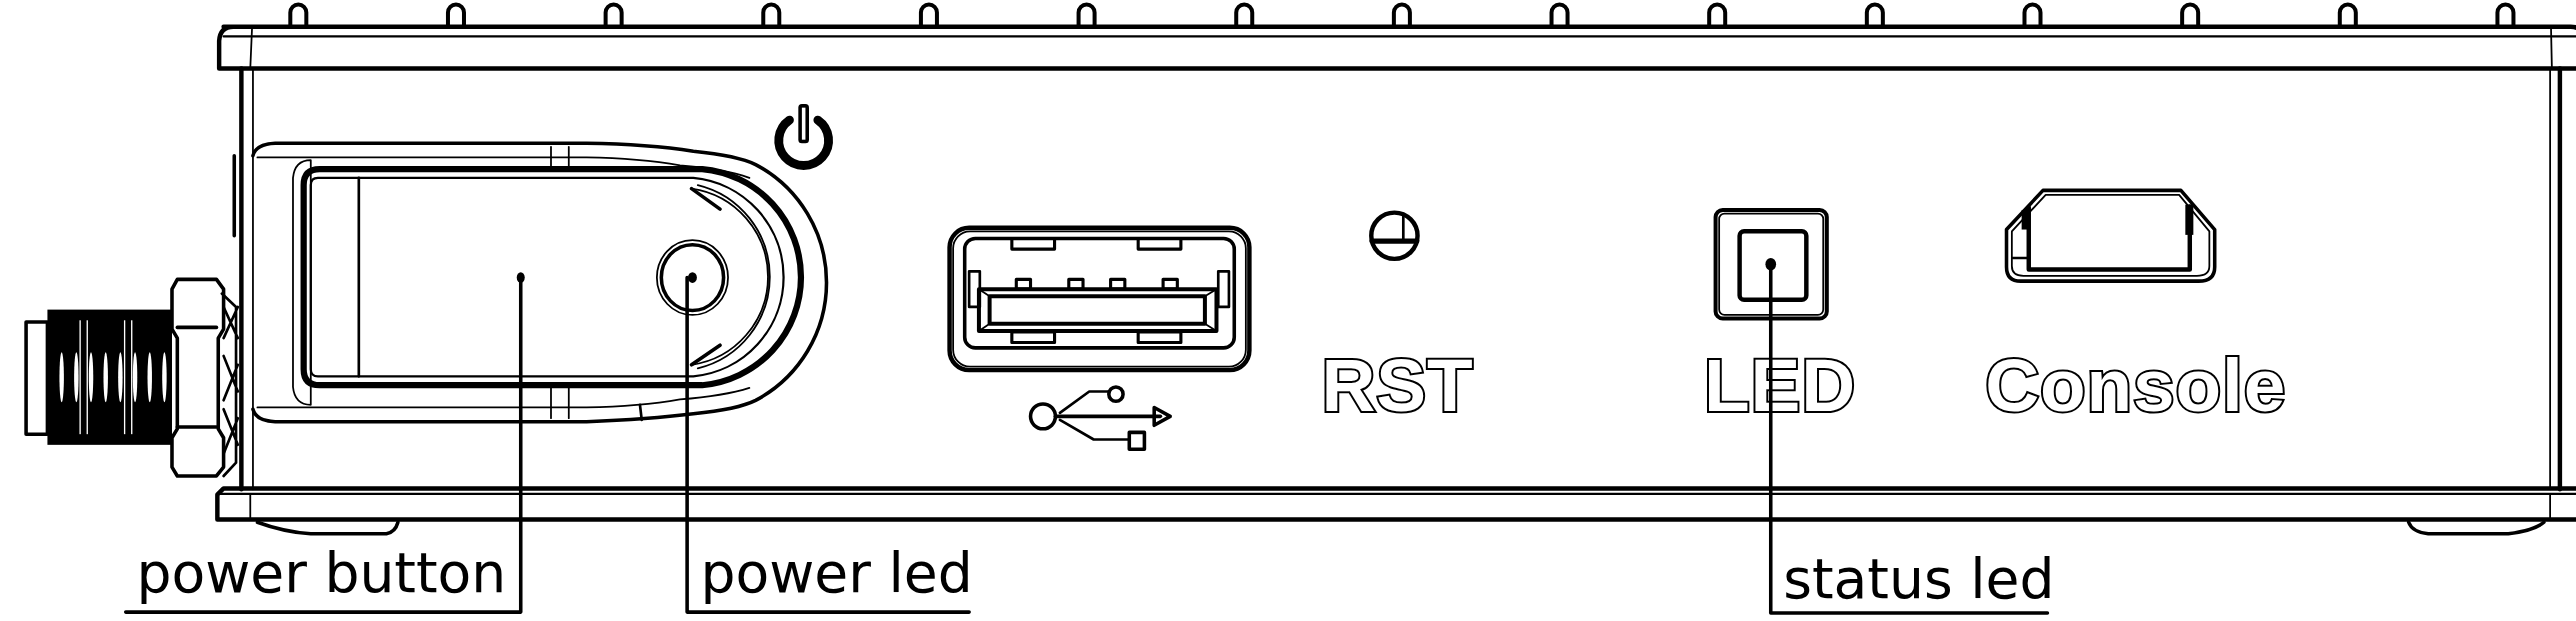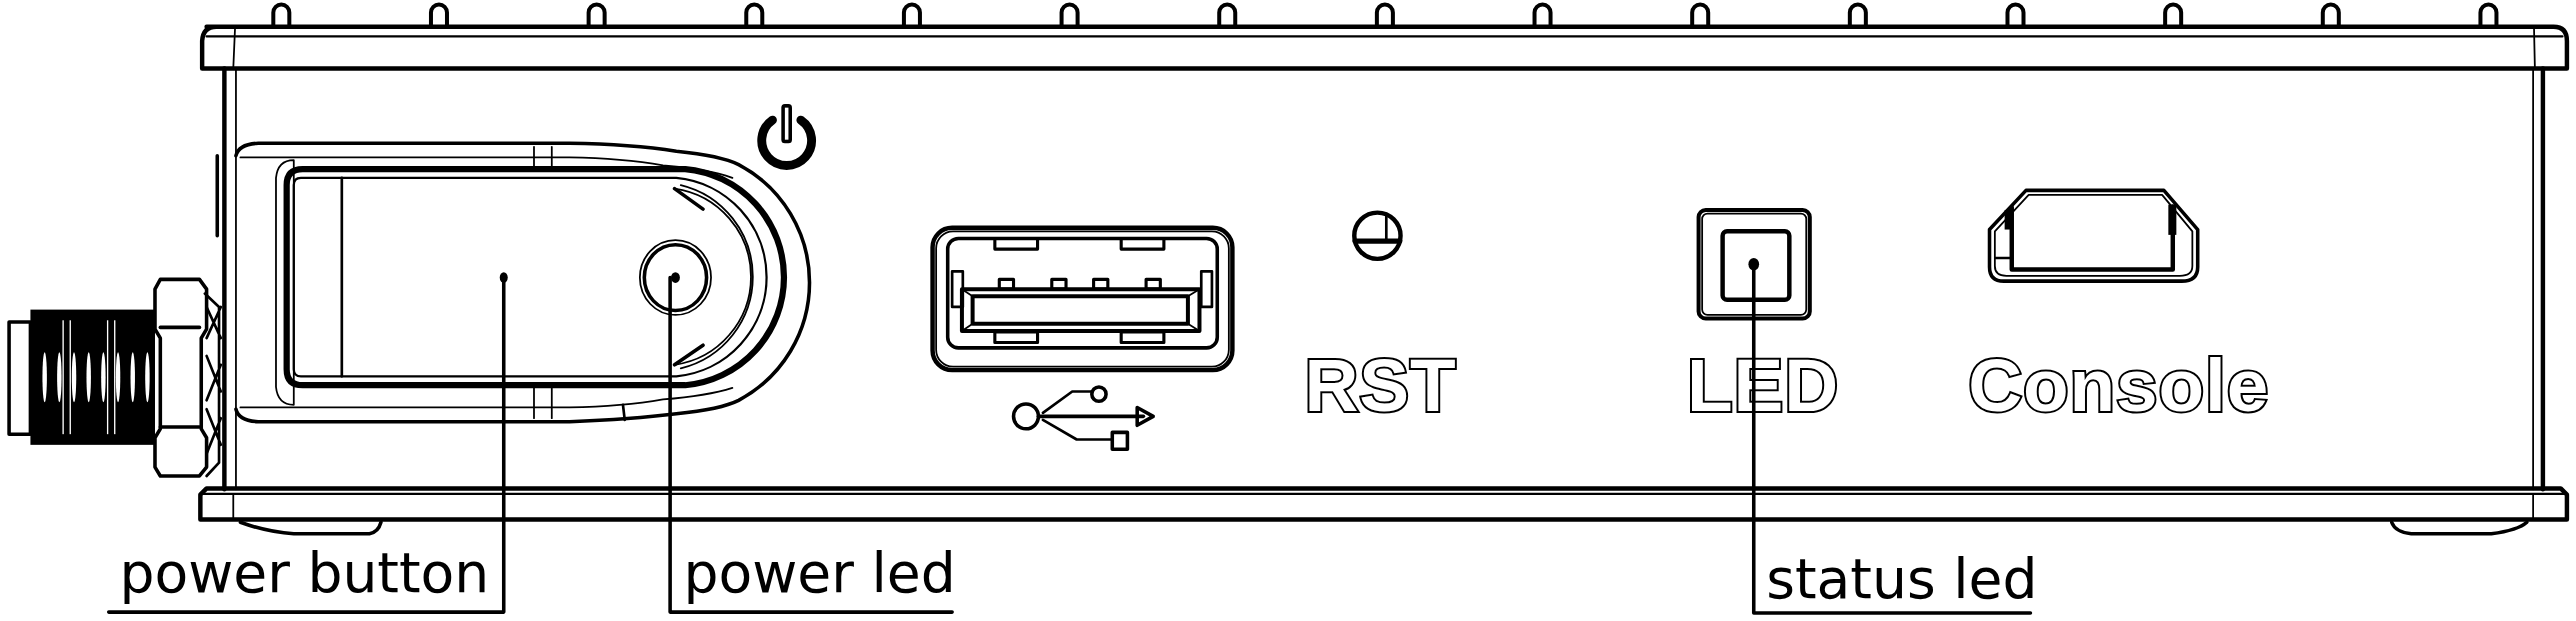--- a/index.html
+++ b/index.html
@@ -1,17 +1,17 @@
 <!DOCTYPE html>
 <html style="font-size:14.2px"><head>
 <meta charset="utf-8">
 <style>
   html, body { margin:0; padding:0; background:#ffffff; }
   body { width:2576px; height:621px; overflow:hidden; position:relative; }
-  #stage { position:absolute; left:0; top:0; width:2540px; height:621px;border-radius:21px; }
+  #stage { position:absolute; left:17px; top:0; width:2540px; height:621px;border-radius:21px; }
   svg { display:block; }
   .ln { fill:none; stroke:#000; stroke-linecap:round; stroke-linejoin:round; }
   .callout-text { font-family:"DejaVu Sans", sans-serif; font-size:62px; fill:#000; }
   .panel-text { font-family:"Liberation Sans", sans-serif; font-weight:bold; font-size:84px;
                 fill:#fff; stroke:#000; stroke-width:4.5px; paint-order:stroke; letter-spacing:1px; }
 </style>
 </head>
 <body>
 
 <div id="stage">

